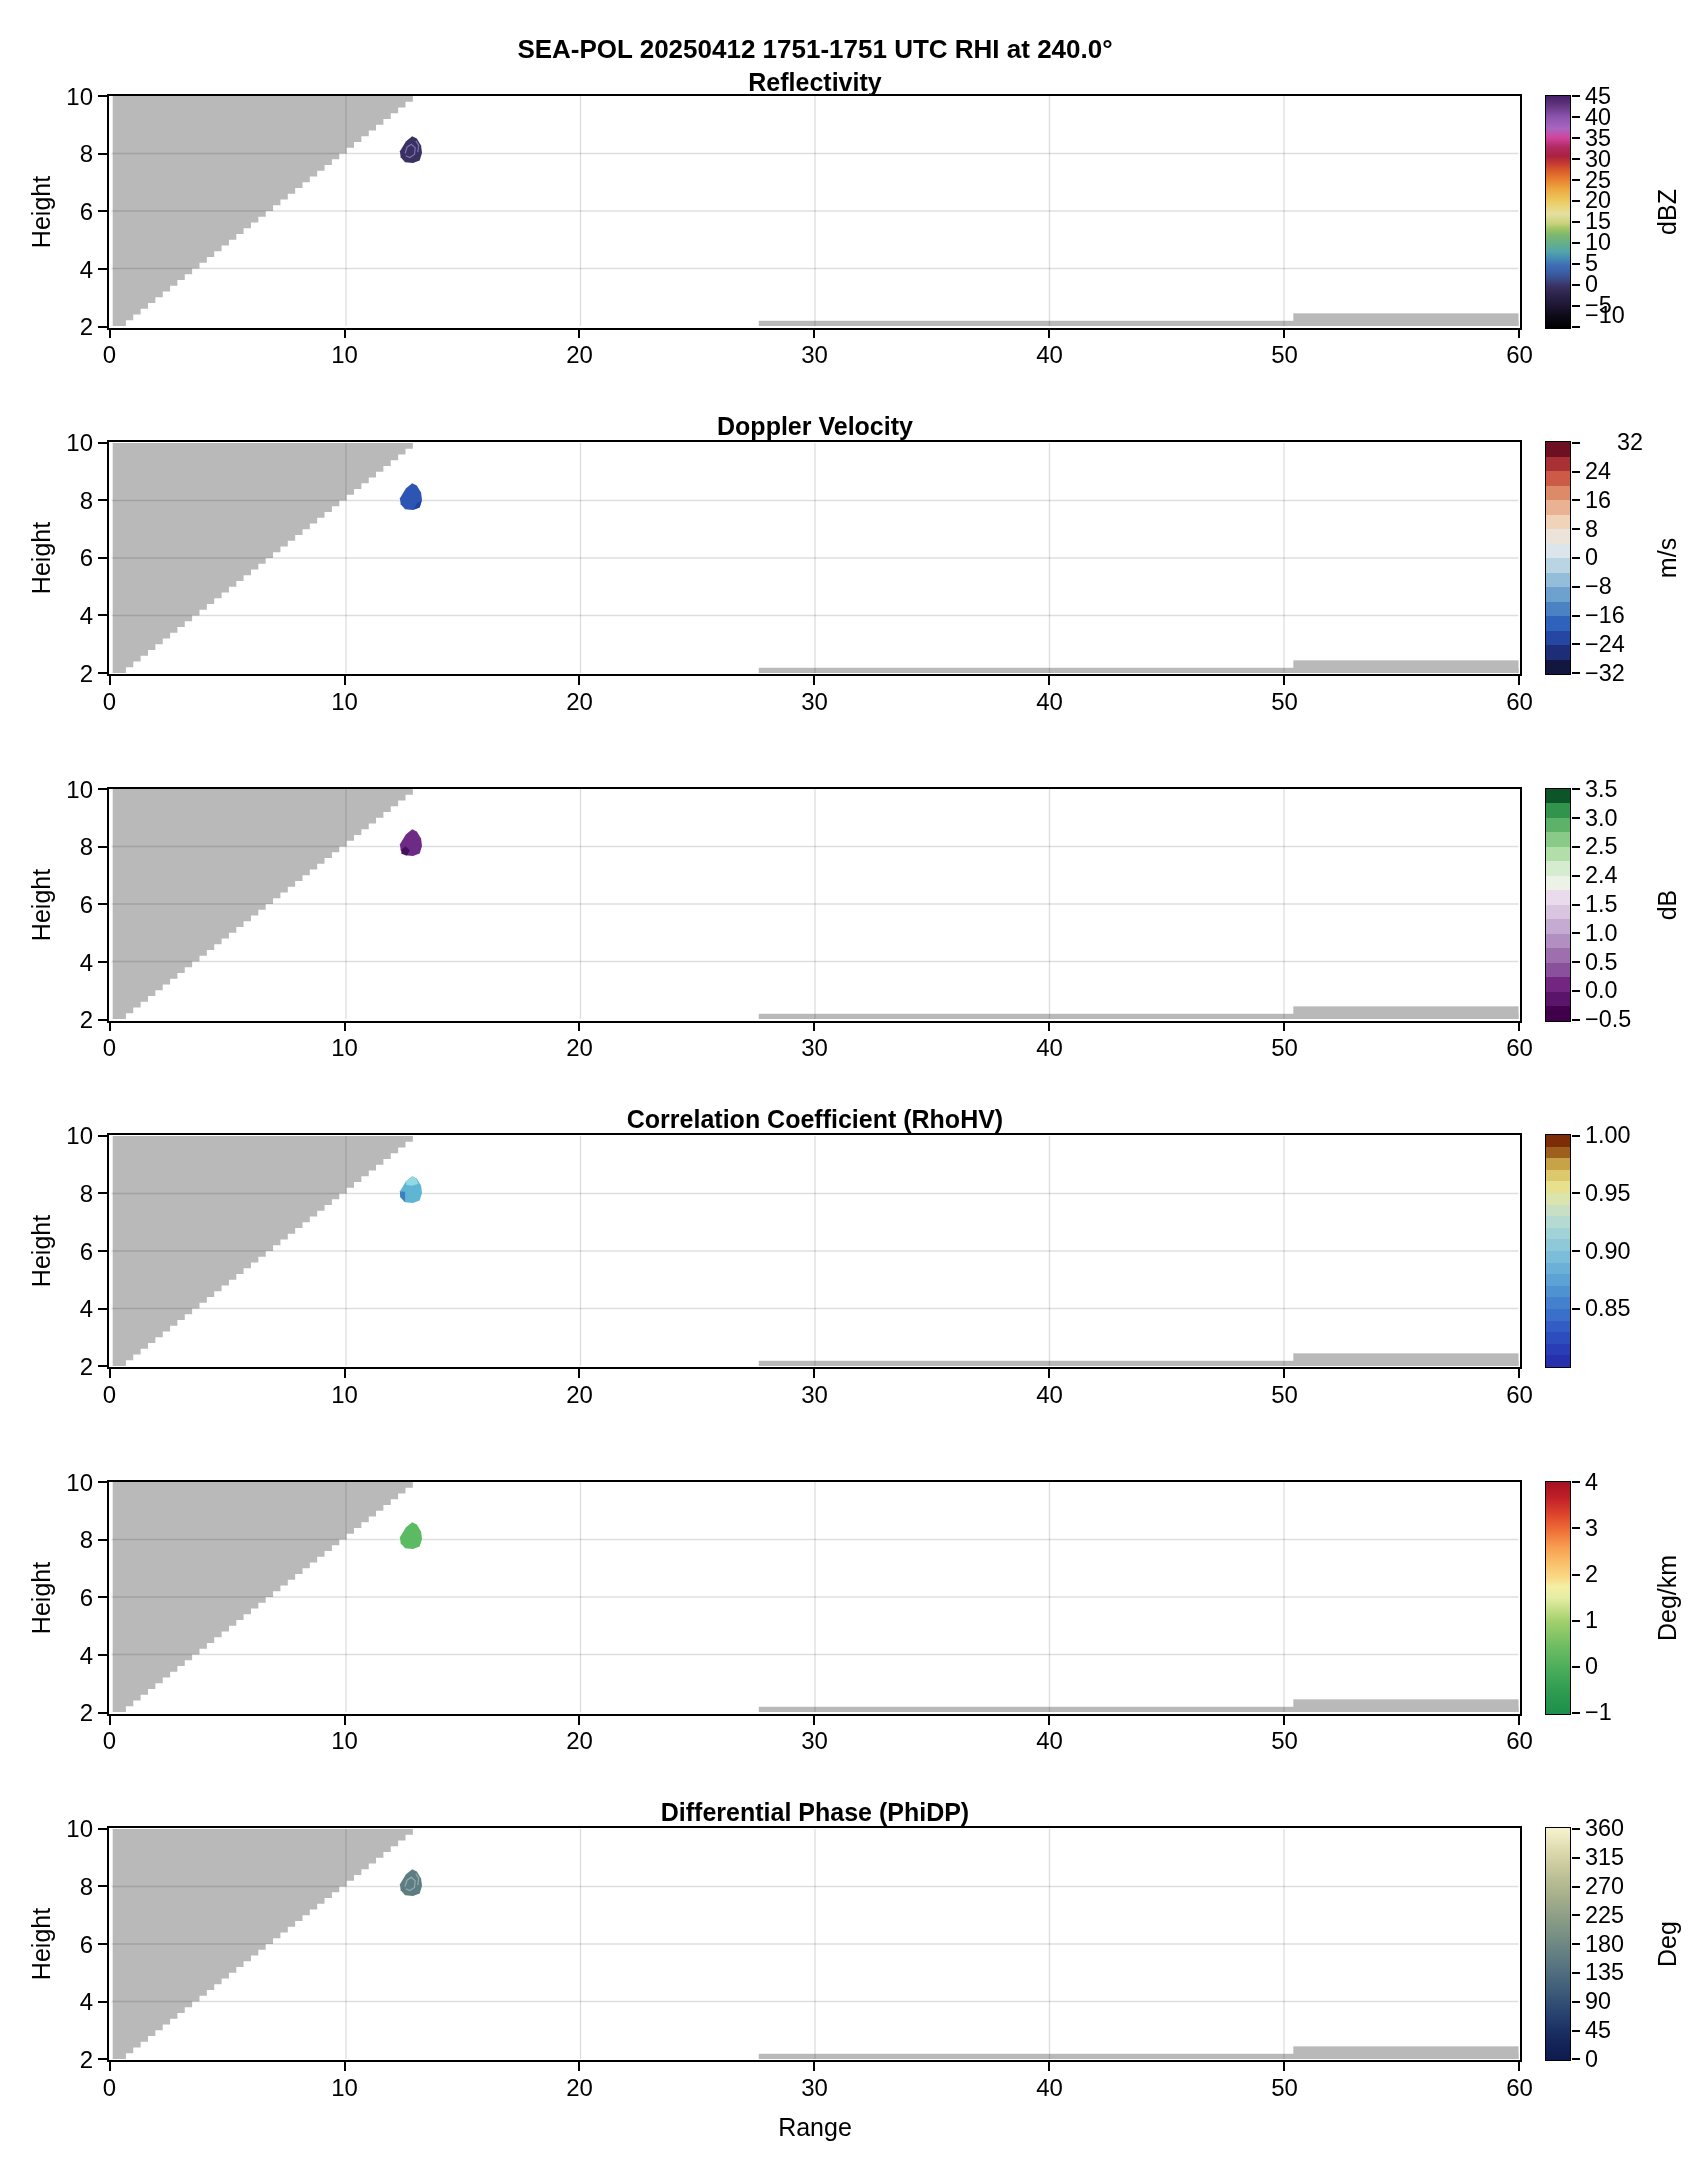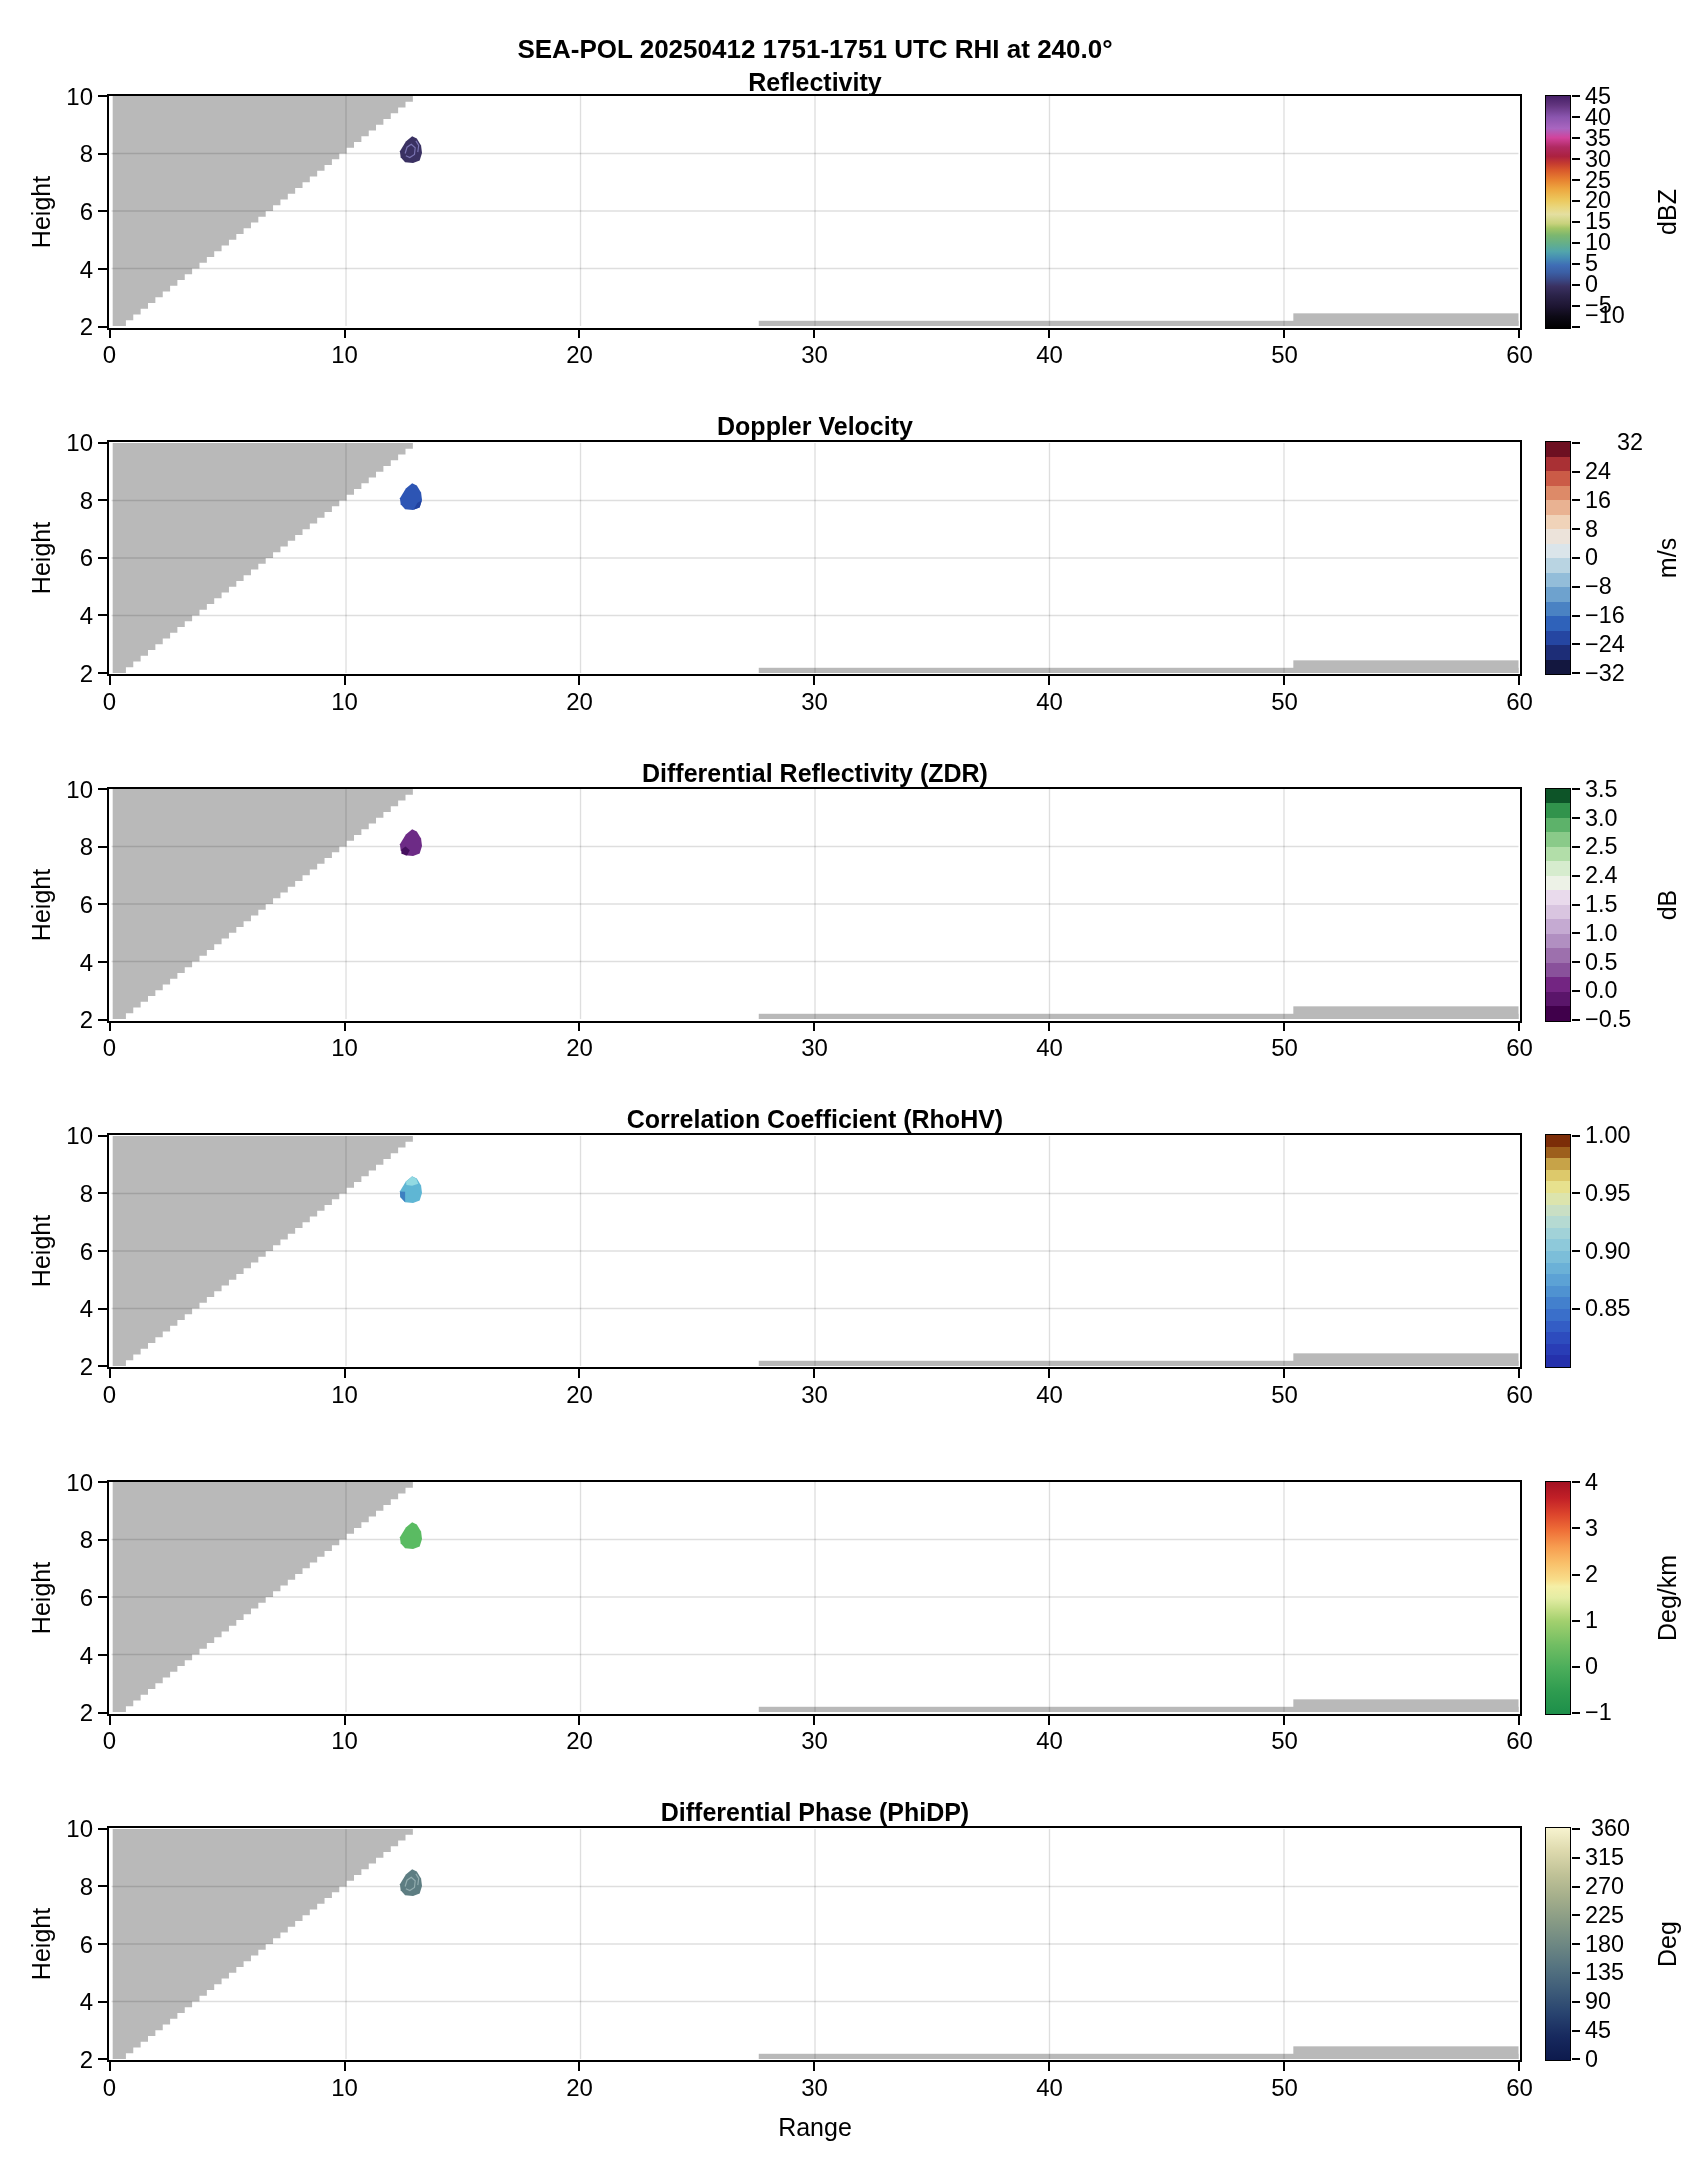--- a/index.html
+++ b/index.html
@@ -159,21 +159,20 @@
       <div class="abs cbar-ticklabel" style="left: 1585px; top: 545px;">0</div>
       <div class="abs tickmark" style="left: 1572px; top: 586px; width: 8px; height: 2.2px;"></div>
       <div class="abs cbar-ticklabel" style="left: 1585px; top: 574px;">−8</div>
       <div class="abs tickmark" style="left: 1572px; top: 615px; width: 8px; height: 2.2px;"></div>
       <div class="abs cbar-ticklabel" style="left: 1585px; top: 603px;">−16</div>
       <div class="abs tickmark" style="left: 1572px; top: 643px; width: 8px; height: 2.2px;"></div>
       <div class="abs cbar-ticklabel" style="left: 1585px; top: 632px;">−24</div>
       <div class="abs tickmark" style="left: 1572px; top: 672px; width: 8px; height: 2.2px;"></div>
       <div class="abs cbar-ticklabel" style="left: 1585px; top: 661px;">−32</div>
       <div class="abs axis-label rot" style="left: 1667px; top: 558px;">m/s</div>
-      <div class="abs panel-title" style="left: 110px; top: 759px;">Differential Reflectivity (ZDR)</div>
       <div class="abs plot-box" style="left: 107px; top: 787px; width: 1415px; height: 236px;"></div>
       <svg width="1410" height="230" viewBox="0 0 1566 256" style="position:absolute;left:110px;top:789px;">
         <path d="M 1.3 0.0 L 335.4 0.0 L 335.4 6.4 L 327.2 6.4 L 327.2 12.8 L 319.0 12.8 L 319.0 19.2 L 310.8 19.2 L 310.8 25.6 L 302.6 25.6 L 302.6 32.0 L 294.4 32.0 L 294.4 38.4 L 286.3 38.4 L 286.3 44.8 L 278.1 44.8 L 278.1 51.2 L 269.9 51.2 L 269.9 57.6 L 261.7 57.6 L 261.7 64.0 L 253.5 64.0 L 253.5 70.4 L 245.3 70.4 L 245.3 76.8 L 237.1 76.8 L 237.1 83.2 L 228.9 83.2 L 228.9 89.6 L 220.7 89.6 L 220.7 96.0 L 212.6 96.0 L 212.6 102.4 L 204.4 102.4 L 204.4 108.8 L 196.2 108.8 L 196.2 115.2 L 188.0 115.2 L 188.0 121.6 L 179.8 121.6 L 179.8 128.0 L 171.6 128.0 L 171.6 134.4 L 163.4 134.4 L 163.4 140.8 L 155.2 140.8 L 155.2 147.2 L 147.0 147.2 L 147.0 153.6 L 138.9 153.6 L 138.9 160.0 L 130.7 160.0 L 130.7 166.4 L 122.5 166.4 L 122.5 172.8 L 114.3 172.8 L 114.3 179.2 L 106.1 179.2 L 106.1 185.6 L 97.9 185.6 L 97.9 192.0 L 89.7 192.0 L 89.7 198.4 L 81.5 198.4 L 81.5 204.8 L 73.3 204.8 L 73.3 211.2 L 65.2 211.2 L 65.2 217.6 L 57.0 217.6 L 57.0 224.0 L 48.8 224.0 L 48.8 230.4 L 40.6 230.4 L 40.6 236.8 L 32.4 236.8 L 32.4 243.2 L 24.2 243.2 L 24.2 249.6 L 16.0 249.6 L 16.0 256.0 L 7.8 256.0 L 1.3 256.0 Z" fill="#b9b9b9"></path>
         <rect x="720.4" y="250.2" width="845.6" height="5.8" fill="#b9b9b9"></rect>
         <rect x="1315.4" y="241.9" width="250.6" height="14.1" fill="#b9b9b9"></rect>
         <line x1="261" y1="0" x2="261" y2="256" stroke="rgba(0,0,0,0.13)" stroke-width="1.5"></line>
         <line x1="522" y1="0" x2="522" y2="256" stroke="rgba(0,0,0,0.13)" stroke-width="1.5"></line>
         <line x1="783" y1="0" x2="783" y2="256" stroke="rgba(0,0,0,0.13)" stroke-width="1.5"></line>
         <line x1="1044" y1="0" x2="1044" y2="256" stroke="rgba(0,0,0,0.13)" stroke-width="1.5"></line>
         <line x1="1305" y1="0" x2="1305" y2="256" stroke="rgba(0,0,0,0.13)" stroke-width="1.5"></line>
@@ -372,21 +371,21 @@
       <div class="abs ticklabel ylab" style="left: 34px; top: 1874px;">8</div>
       <div class="abs tickmark" style="left: 98px; top: 1943px; width: 9px; height: 2.3px;"></div>
       <div class="abs ticklabel ylab" style="left: 34px; top: 1932px;">6</div>
       <div class="abs tickmark" style="left: 98px; top: 2001px; width: 9px; height: 2.3px;"></div>
       <div class="abs ticklabel ylab" style="left: 34px; top: 1989px;">4</div>
       <div class="abs tickmark" style="left: 98px; top: 2058px; width: 9px; height: 2.3px;"></div>
       <div class="abs ticklabel ylab" style="left: 34px; top: 2047px;">2</div>
       <div class="abs axis-label rot" style="left: 41px; top: 1944px;">Height</div>
       <div class="abs cbar" style="left: 1545px; top: 1827px; width: 26px; height: 234px; background: linear-gradient(to top, rgb(13, 26, 77) 0%, rgb(23, 41, 94) 10%, rgb(40, 67, 111) 20%, rgb(62, 92, 121) 30%, rgb(85, 115, 128) 40%, rgb(110, 136, 131) 50%, rgb(136, 155, 133) 60%, rgb(164, 174, 139) 70%, rgb(192, 194, 151) 80%, rgb(221, 217, 173) 90%, rgb(247, 243, 207) 100%);"></div>
       <div class="abs tickmark" style="left: 1572px; top: 1828px; width: 8px; height: 2.2px;"></div>
-      <div class="abs cbar-ticklabel" style="left: 1585px; top: 1816px; margin-left: 6px;">360</div>
+      <div class="abs cbar-ticklabel" style="left: 1585px; top: 1816px;">360</div>
       <div class="abs tickmark" style="left: 1572px; top: 1857px; width: 8px; height: 2.2px;"></div>
       <div class="abs cbar-ticklabel" style="left: 1585px; top: 1845px;">315</div>
       <div class="abs tickmark" style="left: 1572px; top: 1886px; width: 8px; height: 2.2px;"></div>
       <div class="abs cbar-ticklabel" style="left: 1585px; top: 1874px;">270</div>
       <div class="abs tickmark" style="left: 1572px; top: 1914px; width: 8px; height: 2.2px;"></div>
       <div class="abs cbar-ticklabel" style="left: 1585px; top: 1903px;">225</div>
       <div class="abs tickmark" style="left: 1572px; top: 1943px; width: 8px; height: 2.2px;"></div>
       <div class="abs cbar-ticklabel" style="left: 1585px; top: 1932px;">180</div>
       <div class="abs tickmark" style="left: 1572px; top: 1972px; width: 8px; height: 2.2px;"></div>
       <div class="abs cbar-ticklabel" style="left: 1585px; top: 1960px; text-align: center;">135</div>

